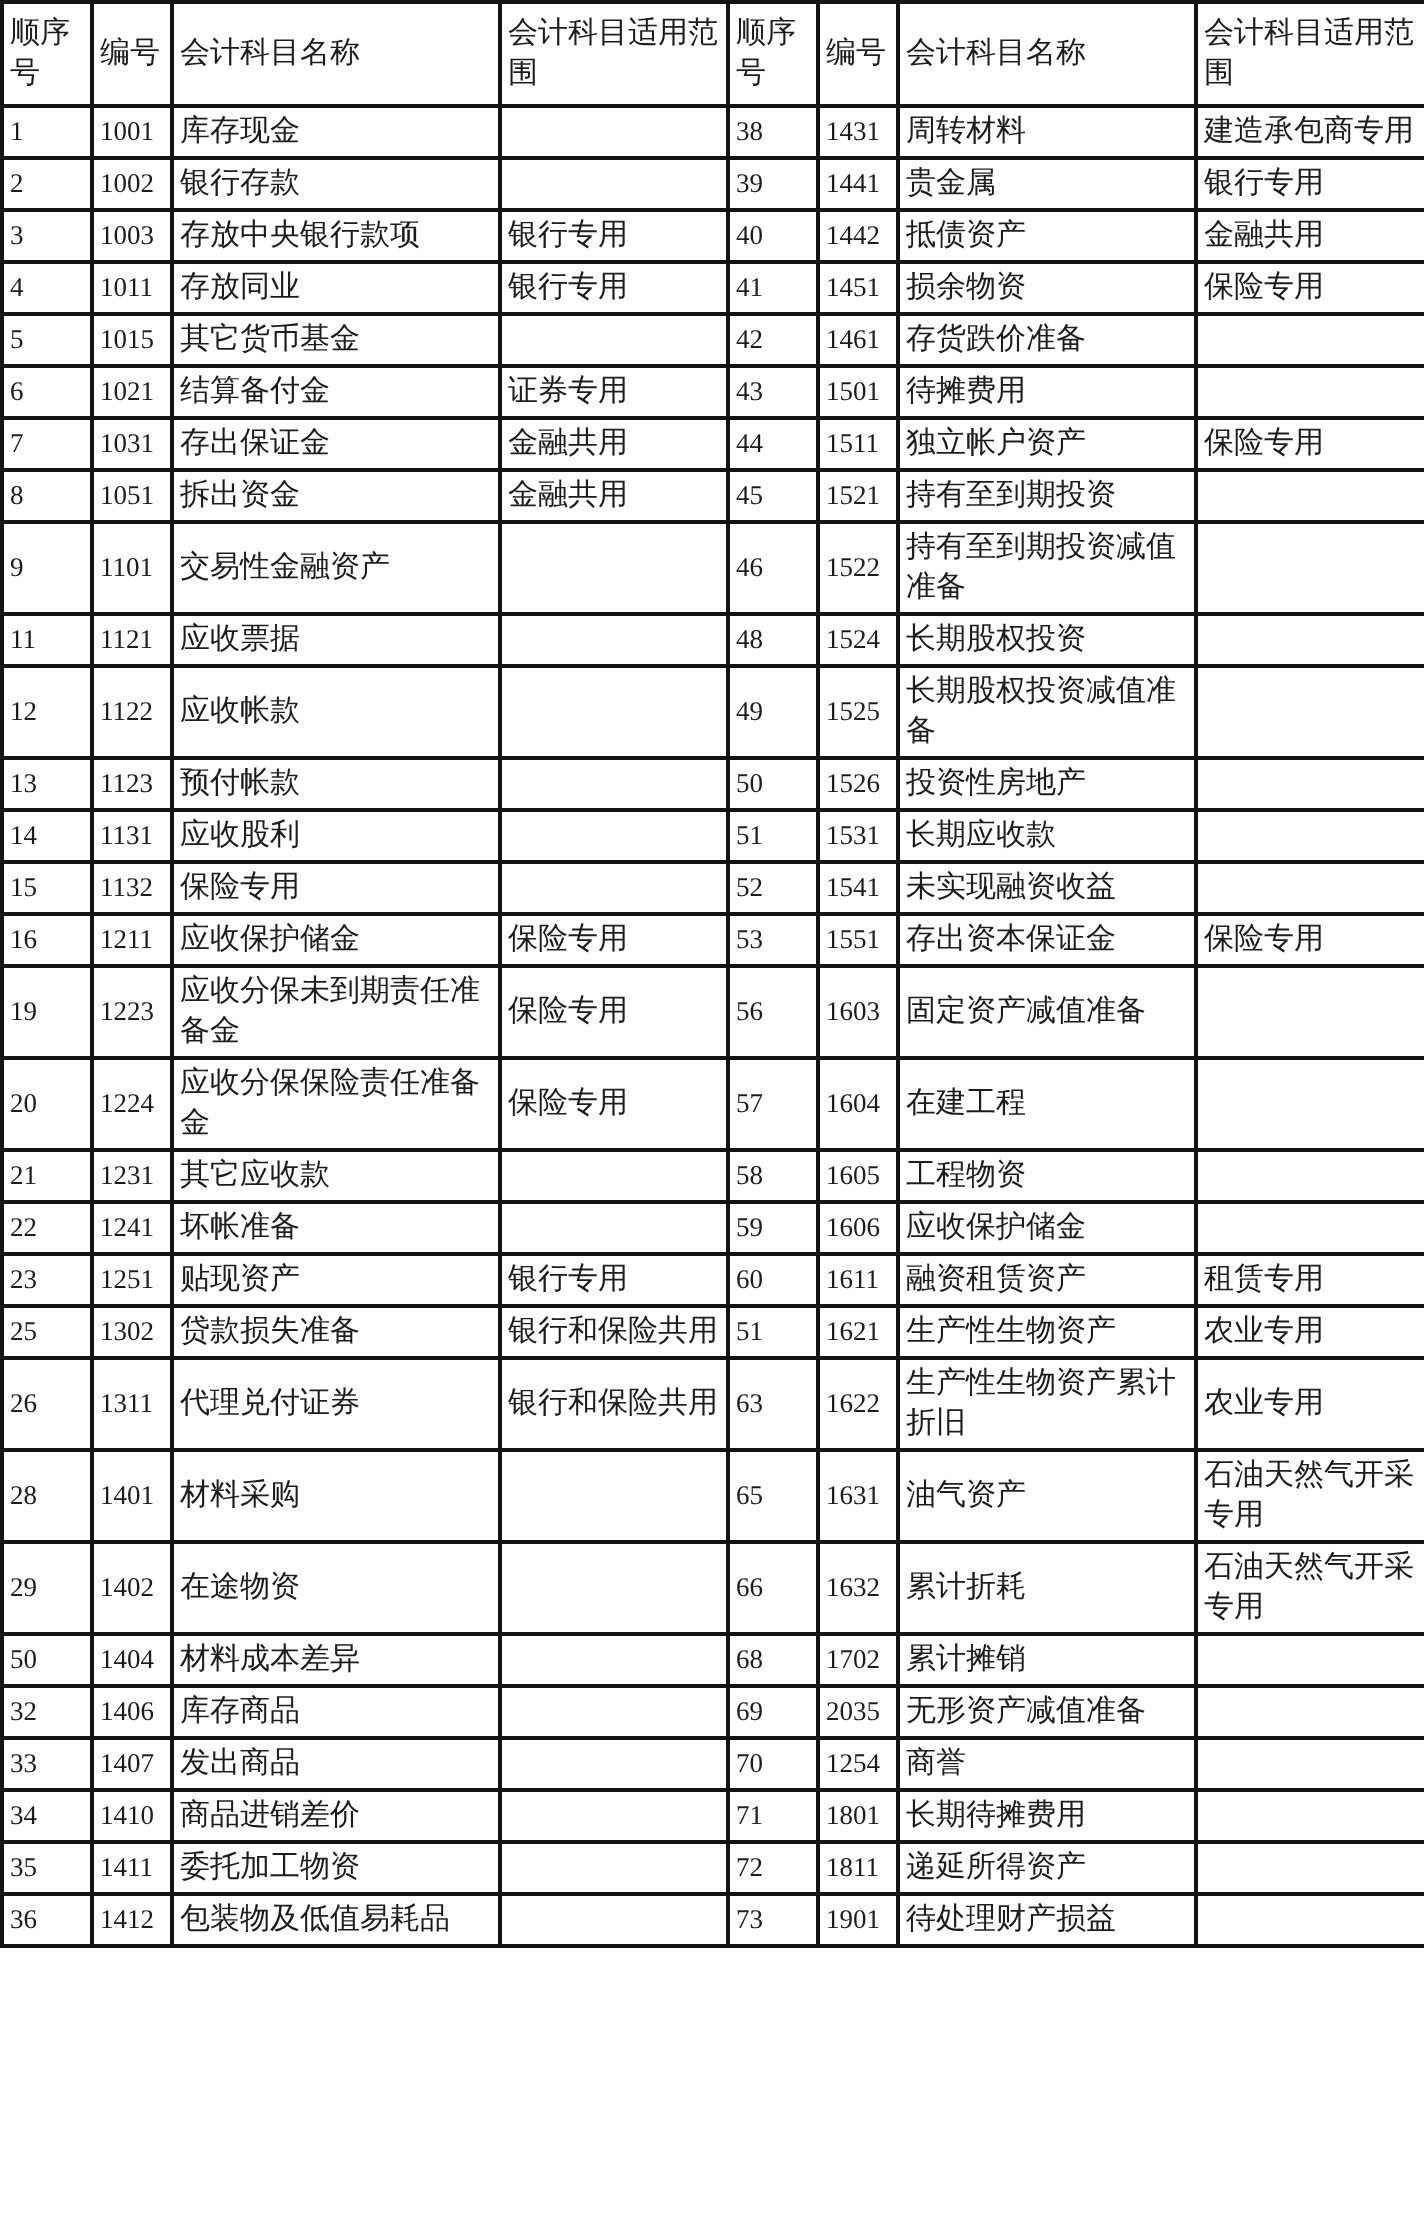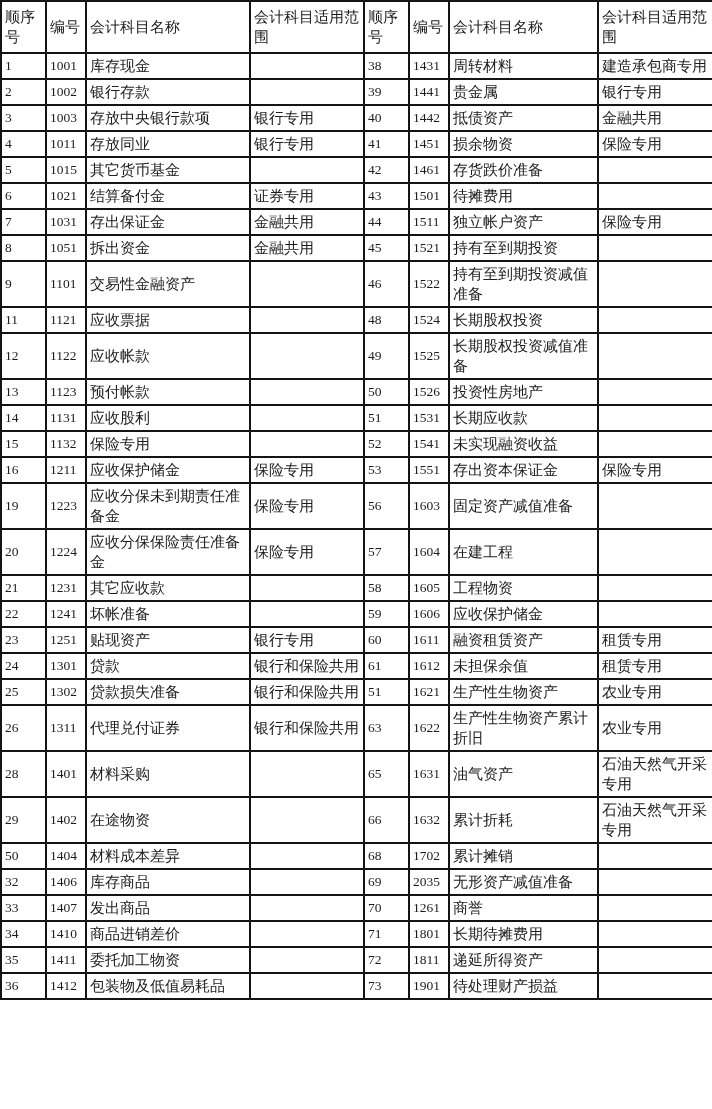--- a/index.html
+++ b/index.html
@@ -274,30 +274,20 @@
           <td class="num">23</td>
           <td class="num">1251</td>
           <td>贴现资产</td>
           <td>银行专用</td>
           <td class="num">60</td>
           <td class="num">1611</td>
           <td>融资租赁资产</td>
           <td>租赁专用</td>
         </tr>
         <tr>
-          <td class="num">24</td>
-          <td class="num">1301</td>
-          <td>贷款</td>
-          <td>银行和保险共用</td>
-          <td class="num">61</td>
-          <td class="num">1612</td>
-          <td>未担保余值</td>
-          <td>租赁专用</td>
-        </tr>
-        <tr>
           <td class="num">25</td>
           <td class="num">1302</td>
           <td>贷款损失准备</td>
           <td>银行和保险共用</td>
           <td class="num">51</td>
           <td class="num">1621</td>
           <td>生产性生物资产</td>
           <td>农业专用</td>
         </tr>
         <tr>
@@ -349,21 +339,21 @@
           <td class="num">2035</td>
           <td>无形资产减值准备</td>
           <td></td>
         </tr>
         <tr>
           <td class="num">33</td>
           <td class="num">1407</td>
           <td>发出商品</td>
           <td></td>
           <td class="num">70</td>
-          <td class="num">1261</td>
+          <td class="num">1254</td>
           <td>商誉</td>
           <td></td>
         </tr>
         <tr>
           <td class="num">34</td>
           <td class="num">1410</td>
           <td>商品进销差价</td>
           <td></td>
           <td class="num">71</td>
           <td class="num">1801</td>

